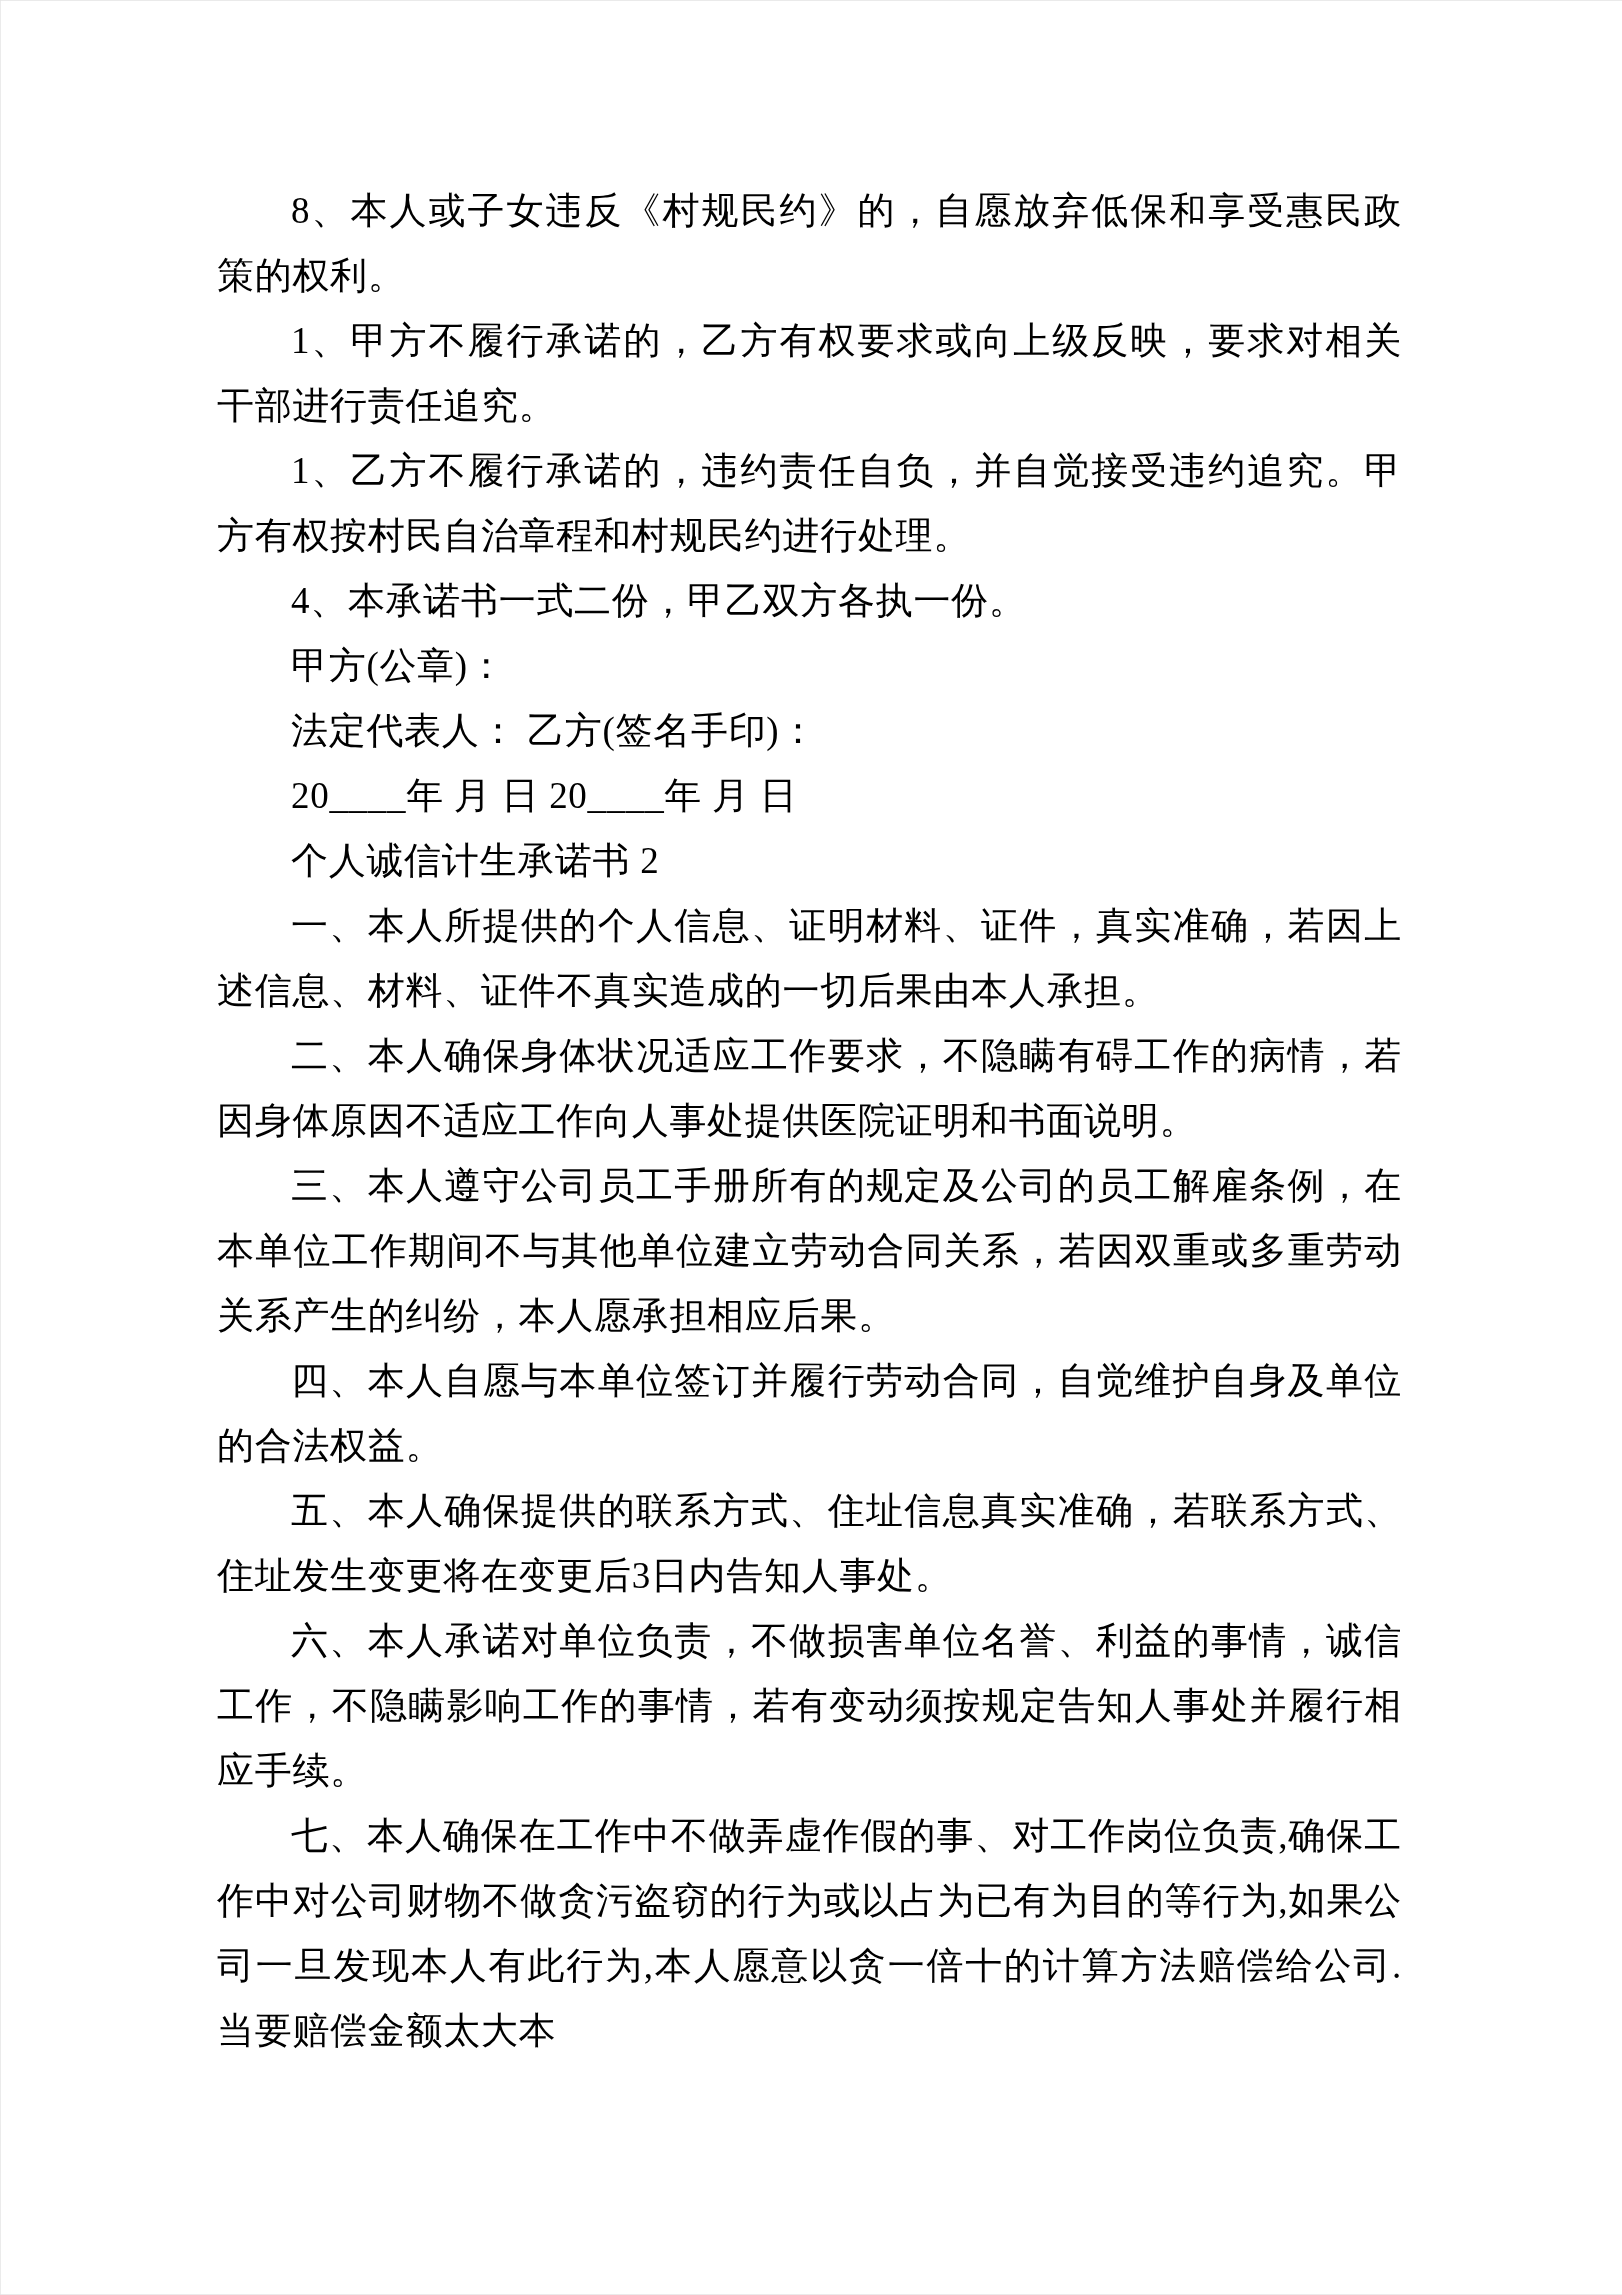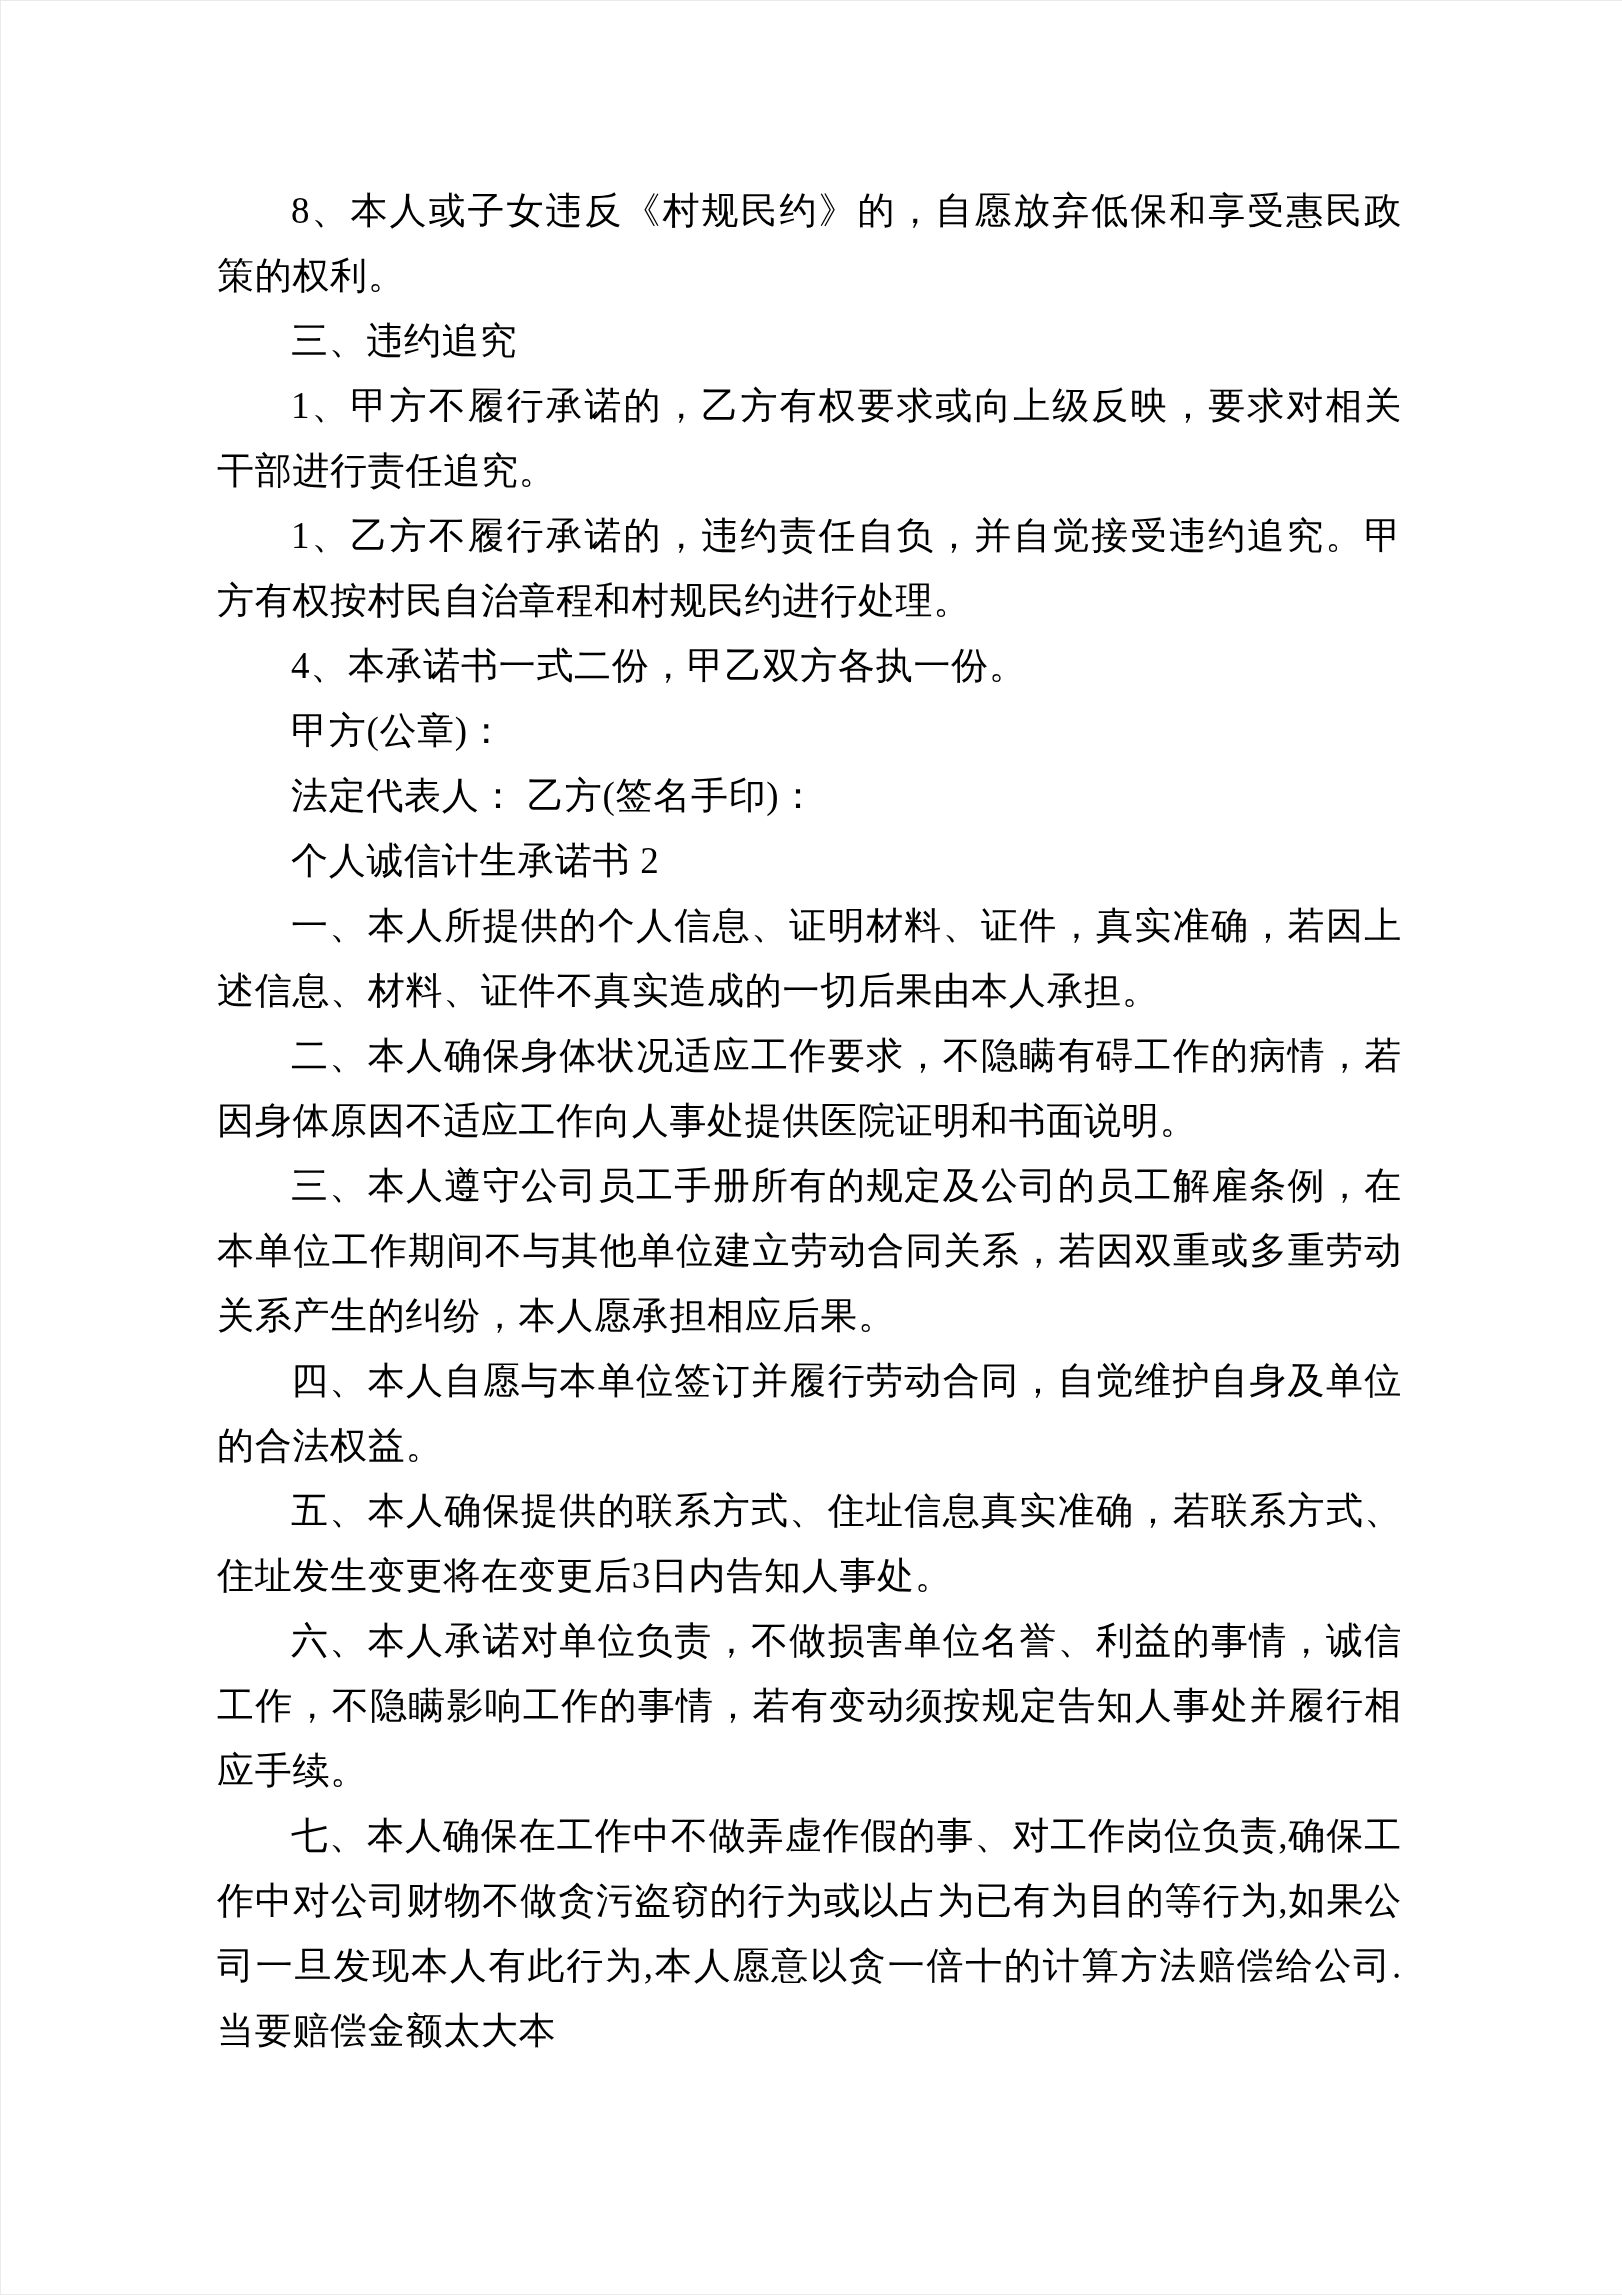--- a/index.html
+++ b/index.html
@@ -31,26 +31,26 @@
     text-indent: 2em;
     letter-spacing: 0.7px;
     word-break: break-all;
   }
 </style>
 </head>
 <body>
 
 <div class="page">
   <p class="para">8、本人或子女违反《村规民约》的，自愿放弃低保和享受惠民政策的权利。</p>
-  <p class="para">三、违约追究</p>
   <p class="para">1、甲方不履行承诺的，乙方有权要求或向上级反映，要求对相关干部进行责任追究。</p>
   <p class="para">1、乙方不履行承诺的，违约责任自负，并自觉接受违约追究。甲方有权按村民自治章程和村规民约进行处理。</p>
   <p class="para">4、本承诺书一式二份，甲乙双方各执一份。</p>
   <p class="para">甲方(公章)：</p>
   <p class="para">法定代表人：  乙方(签名手印)：</p>
+  <p class="para">20____年 月 日 20____年 月 日</p>
   <p class="para">个人诚信计生承诺书 2</p>
   <p class="para">一、本人所提供的个人信息、证明材料、证件，真实准确，若因上述信息、材料、证件不真实造成的一切后果由本人承担。</p>
   <p class="para">二、本人确保身体状况适应工作要求，不隐瞒有碍工作的病情，若因身体原因不适应工作向人事处提供医院证明和书面说明。</p>
   <p class="para">三、本人遵守公司员工手册所有的规定及公司的员工解雇条例，在本单位工作期间不与其他单位建立劳动合同关系，若因双重或多重劳动关系产生的纠纷，本人愿承担相应后果。</p>
   <p class="para">四、本人自愿与本单位签订并履行劳动合同，自觉维护自身及单位的合法权益。</p>
   <p class="para">五、本人确保提供的联系方式、住址信息真实准确，若联系方式、住址发生变更将在变更后3日内告知人事处。</p>
   <p class="para">六、本人承诺对单位负责，不做损害单位名誉、利益的事情，诚信工作，不隐瞒影响工作的事情，若有变动须按规定告知人事处并履行相应手续。</p>
   <p class="para">七、本人确保在工作中不做弄虚作假的事、对工作岗位负责,确保工作中对公司财物不做贪污盗窃的行为或以占为已有为目的等行为,如果公司一旦发现本人有此行为,本人愿意以贪一倍十的计算方法赔偿给公司.当要赔偿金额太大本</p>
 </div>
 

